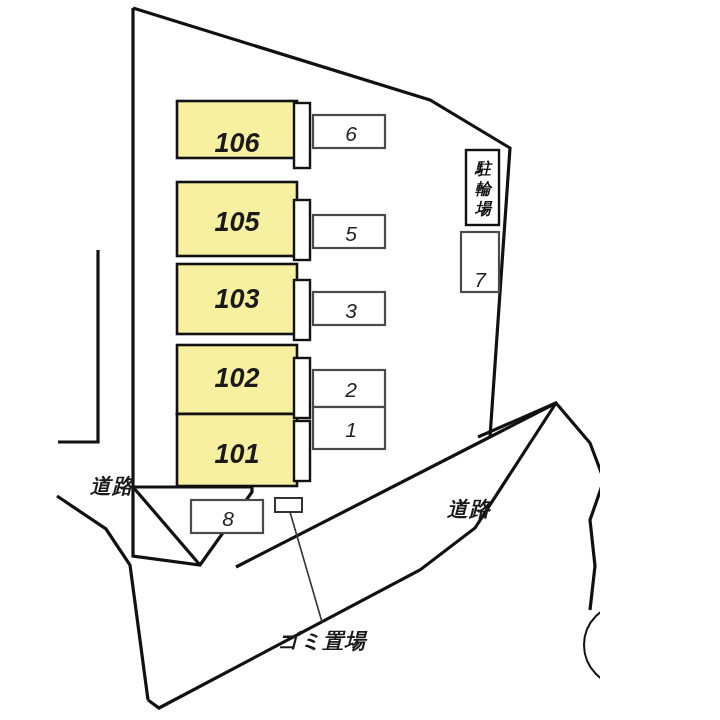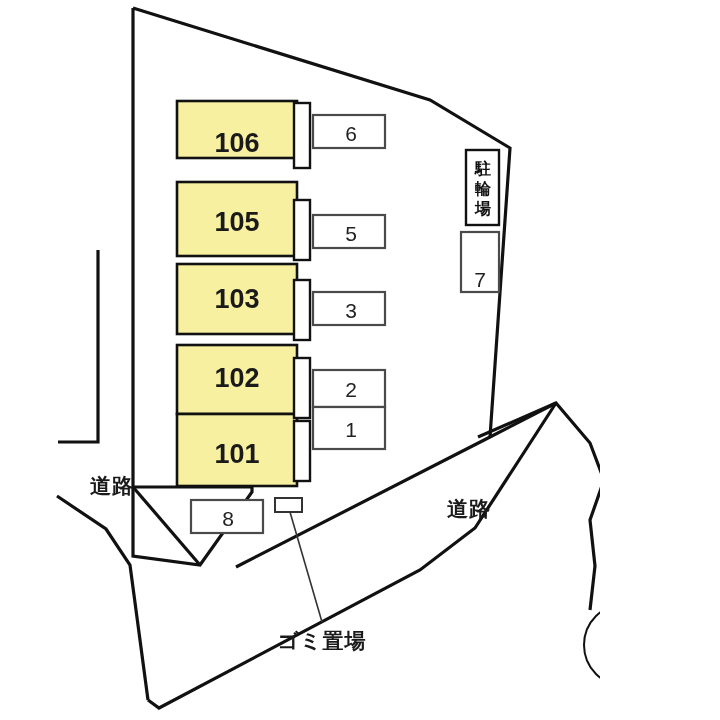--- a/index.html
+++ b/index.html
@@ -9,20 +9,21 @@
   }
   body {
     font-family: "Liberation Sans", "DejaVu Sans", sans-serif;
   }
   #site-plan {
     position: relative;
     width: 600px;
     height: 720px;
     background: #ffffff;
     overflow: hidden;
+    font-style: italic;
   }
   #plan-svg {
     position: absolute;
     left: 0;
     top: 0;
     width: 720px;
     height: 720px;
   }
   .room-label {
     font-family: "Liberation Sans", "DejaVu Sans", sans-serif;

